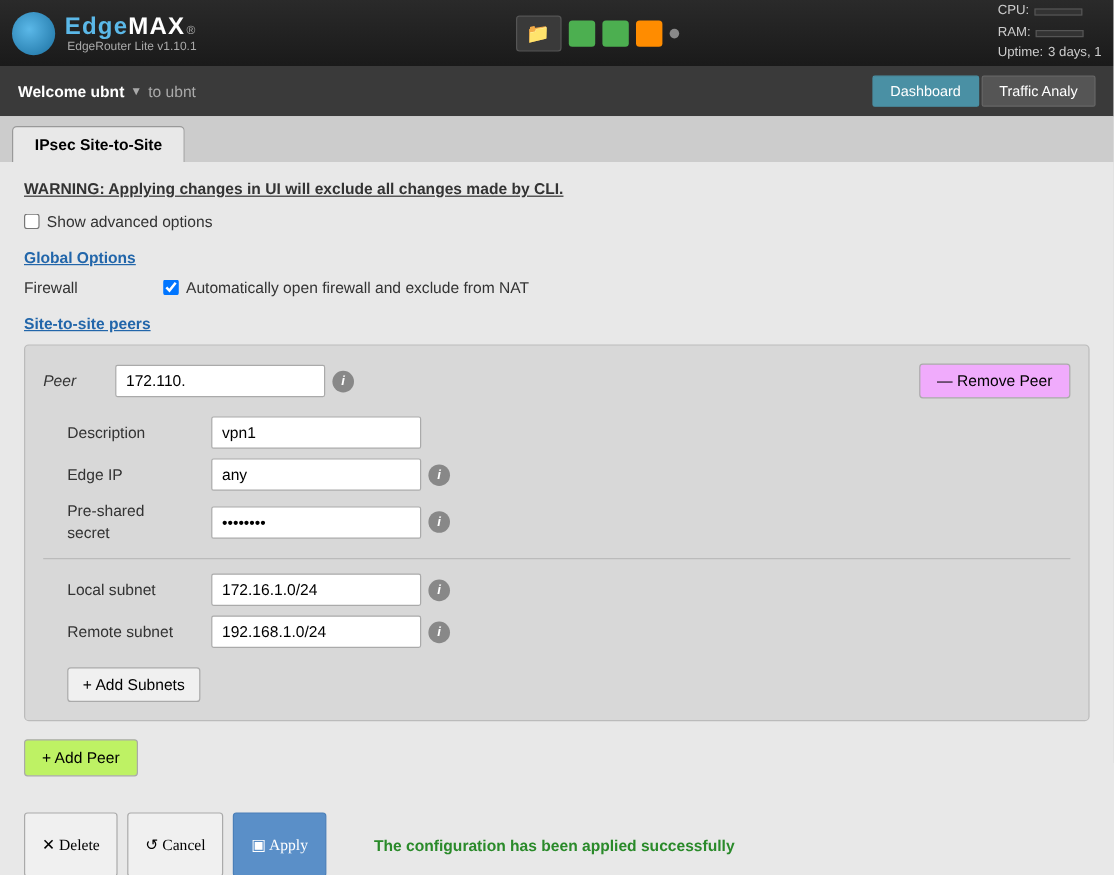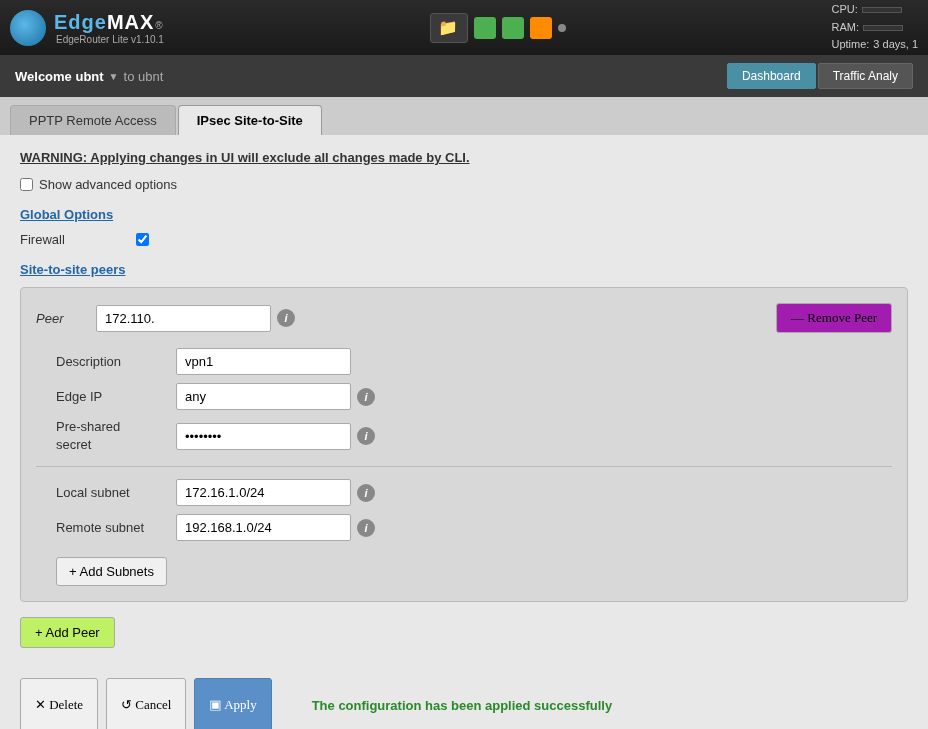--- a/index.html
+++ b/index.html
@@ -204,30 +204,29 @@
       background: #888;
       color: white;
       font-size: 11px;
       font-style: italic;
       font-weight: bold;
       margin-left: 6px;
       cursor: pointer;
     }
     .remove-peer-btn {
       margin-left: auto;
-      background: #a21caf;
+      background: #f0abfc;
       border: 1px solid #aaa;
       border-radius: 3px;
       padding: 6px 14px;
       font-size: 13px;
       cursor: pointer;
       display: flex;
       align-items: center;
       gap: 4px;
-      font-family: Liberation Serif, serif;
     }
 
     
     .sub-form { margin-left: 20px; }
     .sub-row {
       display: flex;
       align-items: center;
       margin-bottom: 8px;
     }
     .sub-label { width: 120px; color: #333; font-size: 13px; }
@@ -357,37 +356,37 @@
   </div>
   <div class="nav-right">
     <button class="nav-btn active">Dashboard</button>
     <button class="nav-btn">Traffic Analy</button>
   </div>
 </div>
 
 <div class="content-area">
 
   <div class="tab-row">
-    <div class="tab">PPTP Remote Access</div>
     <div class="tab active">IPsec Site-to-Site</div>
   </div>
 
   <div class="main-content">
     <div class="warning-text">WARNING: Applying changes in UI will exclude all changes made by CLI.</div>
 
     <div class="show-advanced">
       <input type="checkbox" style="">
       <label>Show advanced options</label>
     </div>
 
     <div class="section-title">Global Options</div>
 
     <div class="firewall-row">
       <span class="firewall-label">Firewall</span>
       <input type="checkbox" checked="" style="">
+      <label>Automatically open firewall and exclude from NAT</label>
     </div>
 
     <div class="section-title">Site-to-site peers</div>
 
     <div class="peer-box">
       <div class="peer-header">
         <span class="peer-label">Peer</span>
         <input class="peer-input" type="text" value="172.110." style="">
         <span class="info-icon">i</span>
         <button class="remove-peer-btn">— Remove Peer</button>

